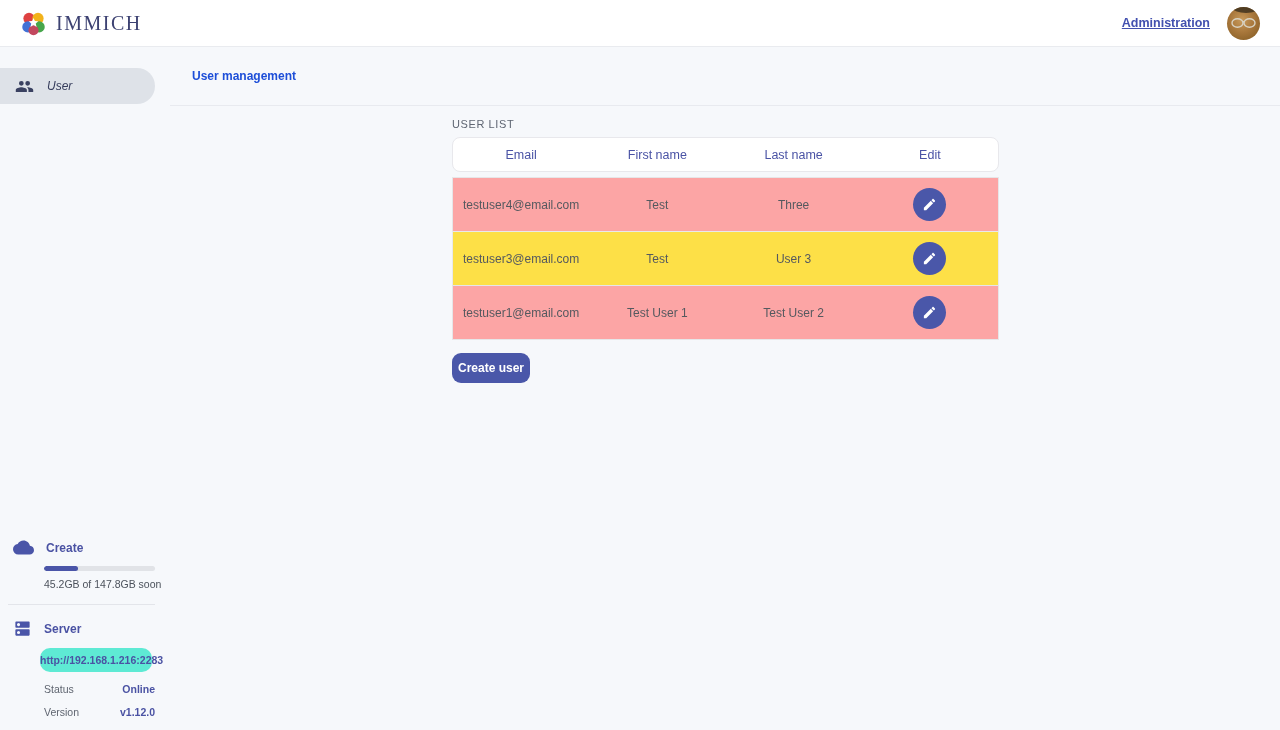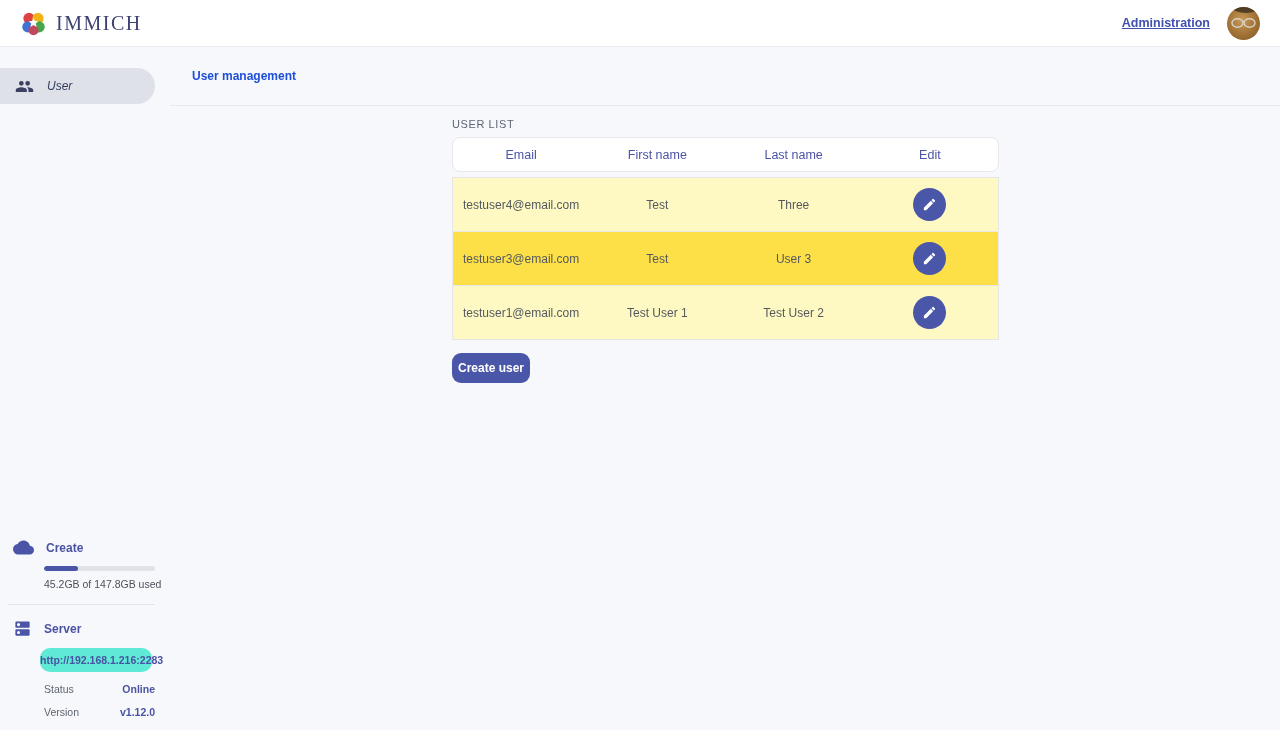--- a/index.html
+++ b/index.html
@@ -88,21 +88,21 @@
     align-items:center; text-align:center;
   }
   .t-head span { font-size:12.5px; font-weight:500; color:#4a53a5; }
   .t-rows { margin-top:5px; }
   .t-row {
     display:grid; grid-template-columns:repeat(4,1fr); height:55px;
     align-items:center; text-align:center; border:1px solid #e9e9ec;
     margin-top:-1px;
   }
   .t-row:first-child { margin-top:0; }
-  .t-row.alt-gray { background:#fef9c3; border-color:#e6e6e8; }
+  .t-row.alt-gray { background:#fca5a5; border-color:#e6e6e8; }
   .t-row.alt-light { background:#fde047; }
   .t-cell { font-size:12px; color:#55595f; }
   .edit-btn {
     width:33px; height:33px; border-radius:50%; background:#4a57a9; border:none;
     margin:0 auto; display:flex; align-items:center; justify-content:center;
     cursor:pointer;
   }
   .create-btn {
     margin-top:13px; background:#4a57a9; color:#ffffff; border:none;
     border-radius:9px; padding:8px 6px; font-size:12px; font-weight:700;
@@ -155,21 +155,21 @@
         <span style="display:flex;">
           <svg width="21" height="21" viewBox="0 0 24 24" fill="#4a55a8">
             <path d="M19.35,10.04C18.67,6.59 15.64,4 12,4C9.11,4 6.6,5.64 5.35,8.04C2.34,8.36 0,10.91 0,14A6,6 0 0,0 6,20H19A5,5 0 0,0 24,15C24,12.36 21.95,10.22 19.35,10.04Z"></path>
           </svg>
         </span>
         <span class="side-sec-title">Create</span>
       </div>
       <div class="progress-track">
         <div class="progress-fill" style="width: 30.6%;"></div>
       </div>
-      <div class="usage-text">45.2GB of 147.8GB used</div>
+      <div class="usage-text">45.2GB of 147.8GB soon</div>
 
       <div class="side-divider"></div>
 
       <div class="side-sec-head">
         <span style="display:flex;">
           <svg width="19" height="19" viewBox="0 0 24 24" fill="#4a55a8">
             <path d="M7,9A2,2 0 0,1 5,7A2,2 0 0,1 7,5A2,2 0 0,1 9,7A2,2 0 0,1 7,9M20,3H4A1,1 0 0,0 3,4V10A1,1 0 0,0 4,11H20A1,1 0 0,0 21,10V4A1,1 0 0,0 20,3M7,19A2,2 0 0,1 5,17A2,2 0 0,1 7,15A2,2 0 0,1 9,17A2,2 0 0,1 7,19M20,13H4A1,1 0 0,0 3,14V20A1,1 0 0,0 4,21H20A1,1 0 0,0 21,20V14A1,1 0 0,0 20,13Z"></path>
           </svg>
         </span>
         <span class="side-sec-title">Server</span>

